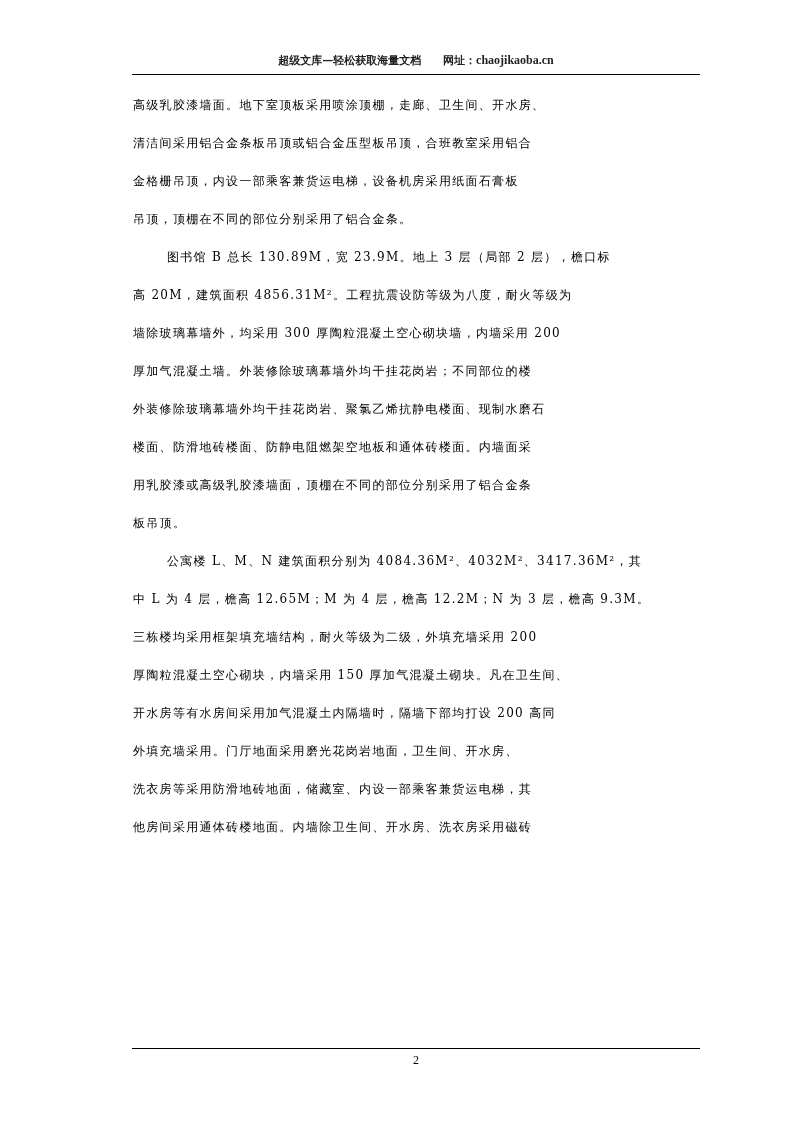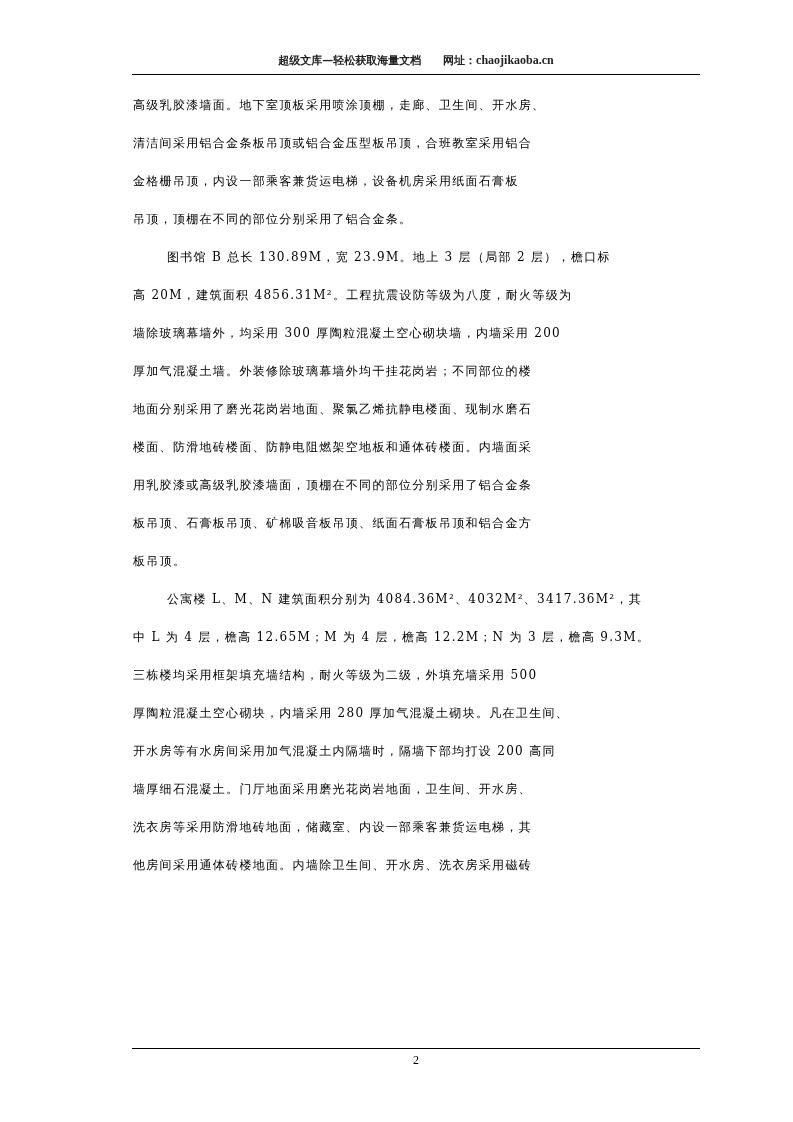--- a/index.html
+++ b/index.html
@@ -68,30 +68,29 @@
 
 <div class="body-text">
   <span class="line">高级乳胶漆墙面。地下室顶板采用喷涂顶棚，走廊、卫生间、开水房、</span>
   <span class="line">清洁间采用铝合金条板吊顶或铝合金压型板吊顶，合班教室采用铝合</span>
   <span class="line">金格栅吊顶，内设一部乘客兼货运电梯，设备机房采用纸面石膏板</span>
   <span class="line">吊顶，顶棚在不同的部位分别采用了铝合金条。</span>
   <span class="line indent">图书馆 B 总长 130.89M，宽 23.9M。地上 3 层（局部 2 层），檐口标</span>
   <span class="line">高 20M，建筑面积 4856.31M²。工程抗震设防等级为八度，耐火等级为</span>
   <span class="line">墙除玻璃幕墙外，均采用 300 厚陶粒混凝土空心砌块墙，内墙采用 200</span>
   <span class="line">厚加气混凝土墙。外装修除玻璃幕墙外均干挂花岗岩；不同部位的楼</span>
-  <span class="line">地面分别采用了磨光花岗岩地面、聚氯乙烯抗静电楼面、现制水磨石</span>
+  <span class="line">外装修除玻璃幕墙外均干挂花岗岩、聚氯乙烯抗静电楼面、现制水磨石</span>
   <span class="line">楼面、防滑地砖楼面、防静电阻燃架空地板和通体砖楼面。内墙面采</span>
   <span class="line">用乳胶漆或高级乳胶漆墙面，顶棚在不同的部位分别采用了铝合金条</span>
-  <span class="line">板吊顶、石膏板吊顶、矿棉吸音板吊顶、纸面石膏板吊顶和铝合金方</span>
   <span class="line">板吊顶。</span>
   <span class="line indent">公寓楼 L、M、N 建筑面积分别为 4084.36M²、4032M²、3417.36M²，其</span>
   <span class="line">中 L 为 4 层，檐高 12.65M；M 为 4 层，檐高 12.2M；N 为 3 层，檐高 9.3M。</span>
-  <span class="line">三栋楼均采用框架填充墙结构，耐火等级为二级，外填充墙采用 500</span>
-  <span class="line">厚陶粒混凝土空心砌块，内墙采用 280 厚加气混凝土砌块。凡在卫生间、</span>
+  <span class="line">三栋楼均采用框架填充墙结构，耐火等级为二级，外填充墙采用 200</span>
+  <span class="line">厚陶粒混凝土空心砌块，内墙采用 150 厚加气混凝土砌块。凡在卫生间、</span>
   <span class="line">开水房等有水房间采用加气混凝土内隔墙时，隔墙下部均打设 200 高同</span>
-  <span class="line">墙厚细石混凝土。门厅地面采用磨光花岗岩地面，卫生间、开水房、</span>
+  <span class="line">外填充墙采用。门厅地面采用磨光花岗岩地面，卫生间、开水房、</span>
   <span class="line">洗衣房等采用防滑地砖地面，储藏室、内设一部乘客兼货运电梯，其</span>
   <span class="line">他房间采用通体砖楼地面。内墙除卫生间、开水房、洗衣房采用磁砖</span>
 </div>
 
 <div class="page-footer">
   <span>2</span>
 </div>
 
 </body></html>

